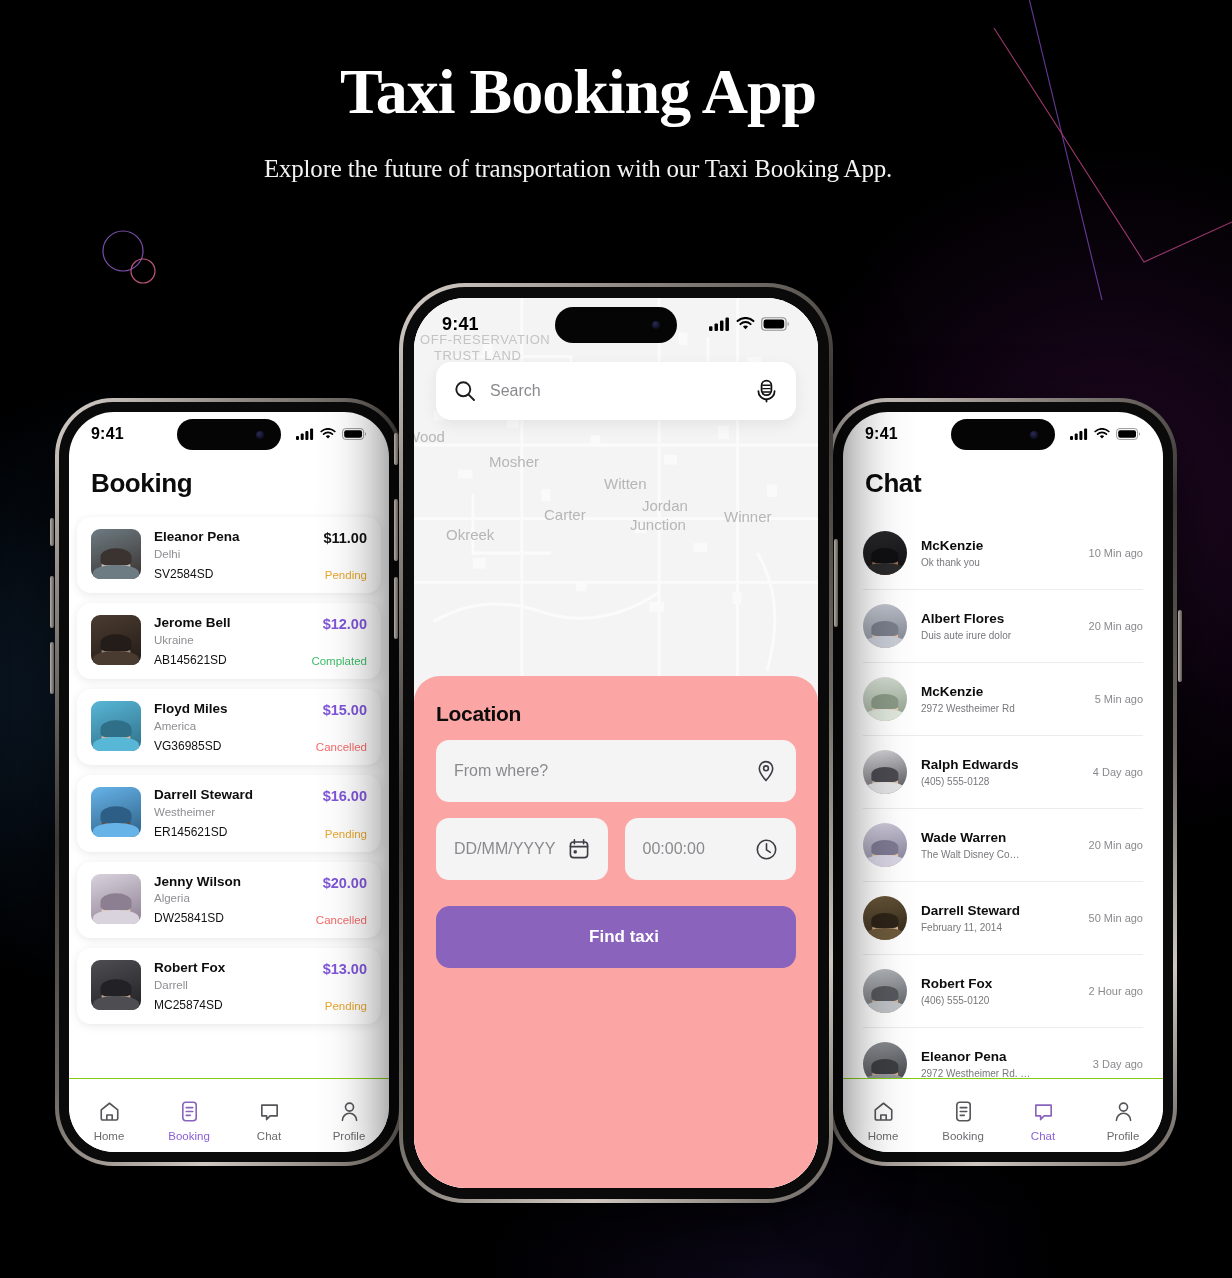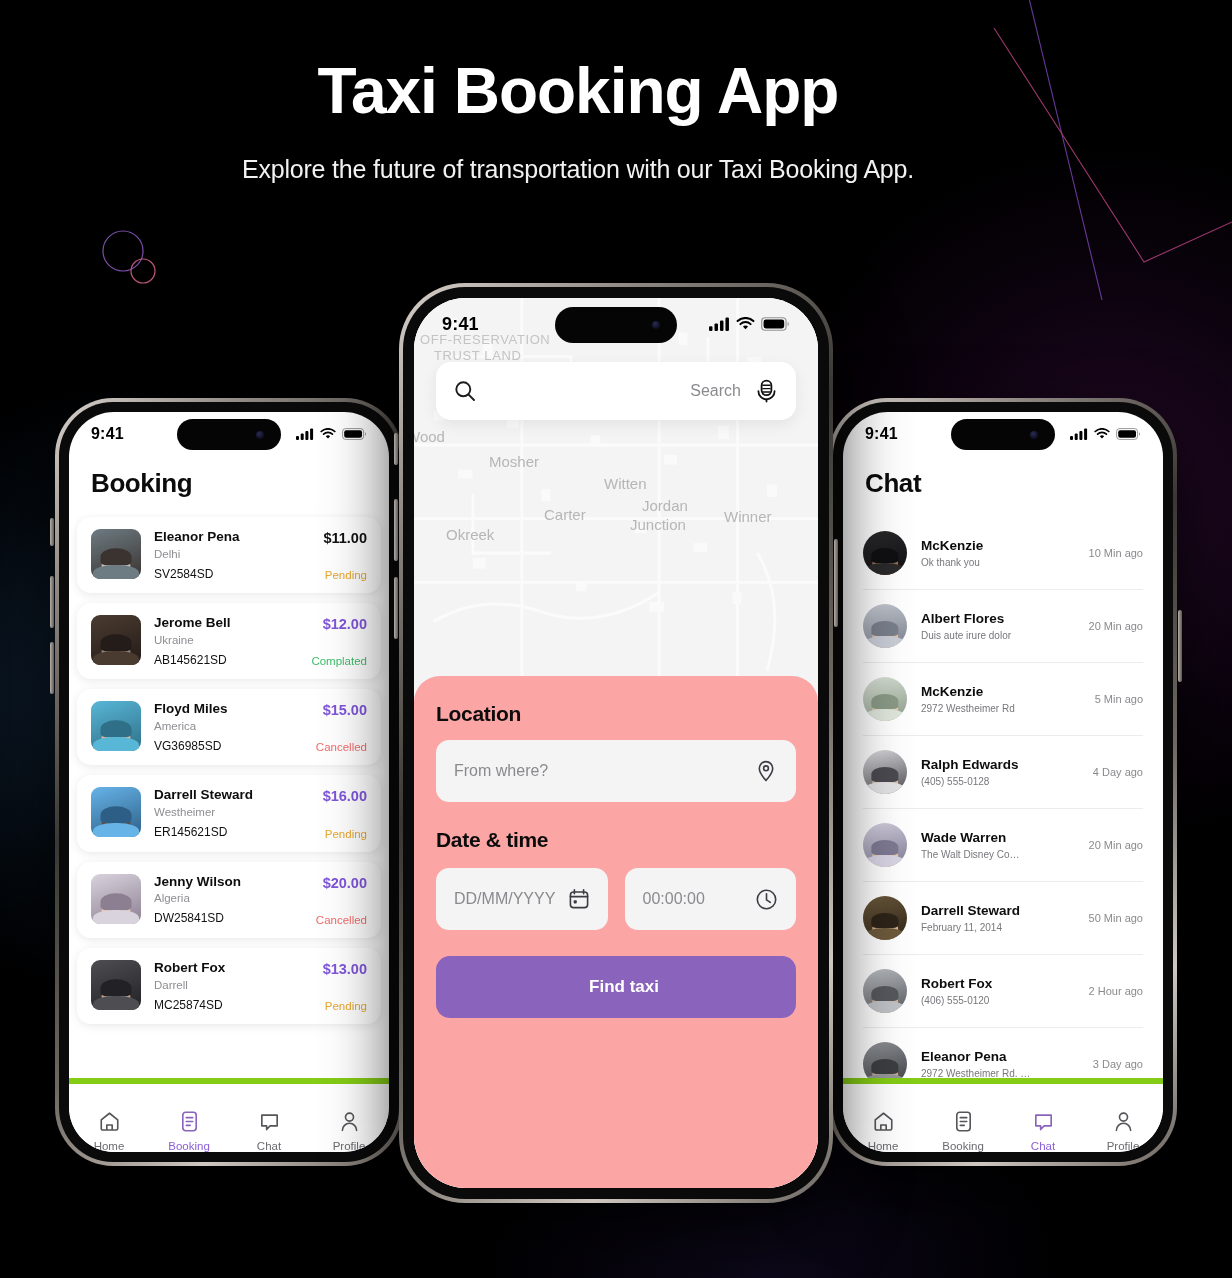--- a/index.html
+++ b/index.html
@@ -28,21 +28,21 @@
     position:absolute; left:420px; bottom:-260px; width:700px; height:520px;
     border-radius:50%;
     background:radial-gradient(circle, rgba(22,14,44,0.6) 0%, rgba(0,0,0,0) 70%);
     pointer-events:none;
   }
 
   .deco-lines { position:absolute; right:0; top:0; width:260px; height:300px; pointer-events:none; }
   .deco-circles { position:absolute; left:95px; top:225px; width:70px; height:70px; pointer-events:none; }
 
   
-  .headline-wrap { position:absolute; top:58px; left:0; width:1156px; text-align:center; z-index:5; }
+  .headline-wrap { position:absolute; top:58px; left:0; width:1156px; text-align:center; z-index:5;font-family:Liberation Serif, serif; }
   .headline {
     color:#fff; font-size:64px; font-weight:bold; letter-spacing:-1px; line-height:1.05;
   }
   .subhead {
     color:#f2f2f2; font-size:25px; font-weight:400; margin-top:30px; letter-spacing:-0.2px;
   }
 
   
   .phone {
     position:absolute;
@@ -110,22 +110,22 @@
   .bk-name { font-size:13.5px; font-weight:bold; color:#0d0d0d; line-height:1.25; }
   .bk-country { font-size:11.5px; color:#8e8e93; margin-top:2px; }
   .bk-code { font-size:12px; color:#111; margin-top:7px; }
   .bk-right { text-align:right; flex-shrink:0; }
   .bk-price { font-size:14.5px; font-weight:bold; line-height:1.25; }
   .bk-status { font-size:11.5px; margin-top:22px; }
 
   
   .tabbar {
     position:absolute; left:0; right:0; bottom:0; height:74px;
-    background:#fff; display:flex; align-items:flex-end; padding-top:11px;
-    border-top:6px solid #84cc16;
+    background:#fff; display:flex; align-items:center; padding-top:11px;
+    border-top:1px solid #84cc16;
   }
   .tab { flex:1; display:flex; flex-direction:column; align-items:center; gap:7px; cursor:pointer; }
   .tab-label { font-size:11.5px; color:#6b6b70; }
   .tab.active .tab-label { color:#8b5fd6; }
   #phone-center .tabbar { height:92px; padding-top:16px; }
   #phone-center .tab-label { font-size:14px; }
 
   
   .map {
     position:absolute; left:0; right:0; top:0; height:400px;
@@ -134,21 +134,21 @@
   }
   .map-roads { position:absolute; inset:0; }
   .map-label { position:absolute; color:#b6b6b6; font-size:15px; white-space:nowrap; }
   .map-label.big { font-size:13px; color:#c4c4c4; letter-spacing:0.6px; }
 
   .searchbar {
     position:absolute; left:22px; right:22px; top:64px; height:58px;
     background:#fff; border-radius:15px; display:flex; align-items:center;
     padding:0 18px; gap:14px; box-shadow:0 5px 16px rgba(0,0,0,0.07); z-index:3;
   }
-  .search-ph { font-size:16px; color:#8a8a8e; flex:1;text-align:right; }
+  .search-ph { font-size:16px; color:#8a8a8e; flex:1; }
 
   .sheet {
     position:absolute; left:0; right:0; top:378px; bottom:0;
     background:#fca5a5; border-radius:26px 26px 0 0; padding:26px 22px 0;
     z-index:2;
   }
   .sec-title { font-size:21px; font-weight:bold; color:#0c0c0c; letter-spacing:-0.3px; }
   .field {
     height:62px; background:#f4f4f5; border-radius:13px;
     display:flex; align-items:center; padding:0 18px; gap:10px; margin-top:14px;
@@ -708,21 +708,20 @@
           <span class="field-ph">From where?</span>
           <span class="icon-slot">
             <svg width="24" height="24" viewBox="0 0 24 24">
                 <path d="M12 2.6c-3.7 0-6.7 3-6.7 6.7 0 5 6.7 12.1 6.7 12.1s6.7-7.1 6.7-12.1c0-3.7-3-6.7-6.7-6.7Z" fill="none" stroke="#3c3c43" stroke-width="1.6"></path>
                 <circle cx="12" cy="9.3" r="2.4" fill="none" stroke="#3c3c43" stroke-width="1.6"></circle>
               </svg>
           </span>
         </div>
 
 
-        <div class="sec-title" style="margin-top:26px;">Date &amp; time</div>
 
         <div class="dt-row">
           <div class="field">
             <span class="field-ph">DD/MM/YYYY</span>
             <span class="icon-slot">
               <svg width="22" height="22" viewBox="0 0 22 22">
                   <rect x="2.4" y="4" width="17.2" height="15.6" rx="3.2" fill="none" stroke="#3c3c43" stroke-width="1.6"></rect>
                   <path d="M6.4 1.8v4M15.6 1.8v4M2.4 8.6h17.2" stroke="#3c3c43" stroke-width="1.6" stroke-linecap="round"></path>
                   <rect x="5.6" y="12.2" width="3.2" height="3.2" rx="0.8" fill="#3c3c43"></rect>
                 </svg>

